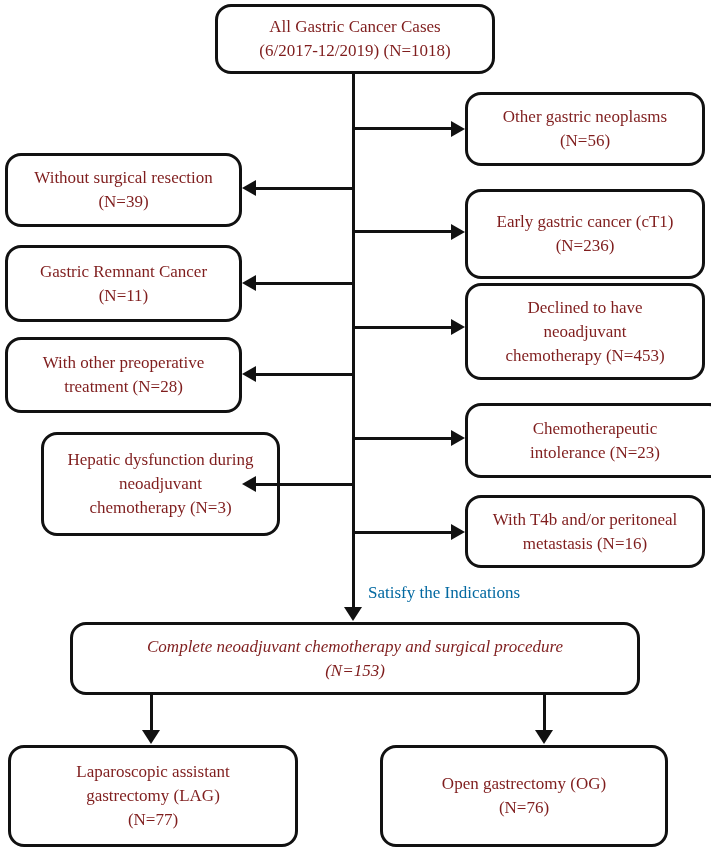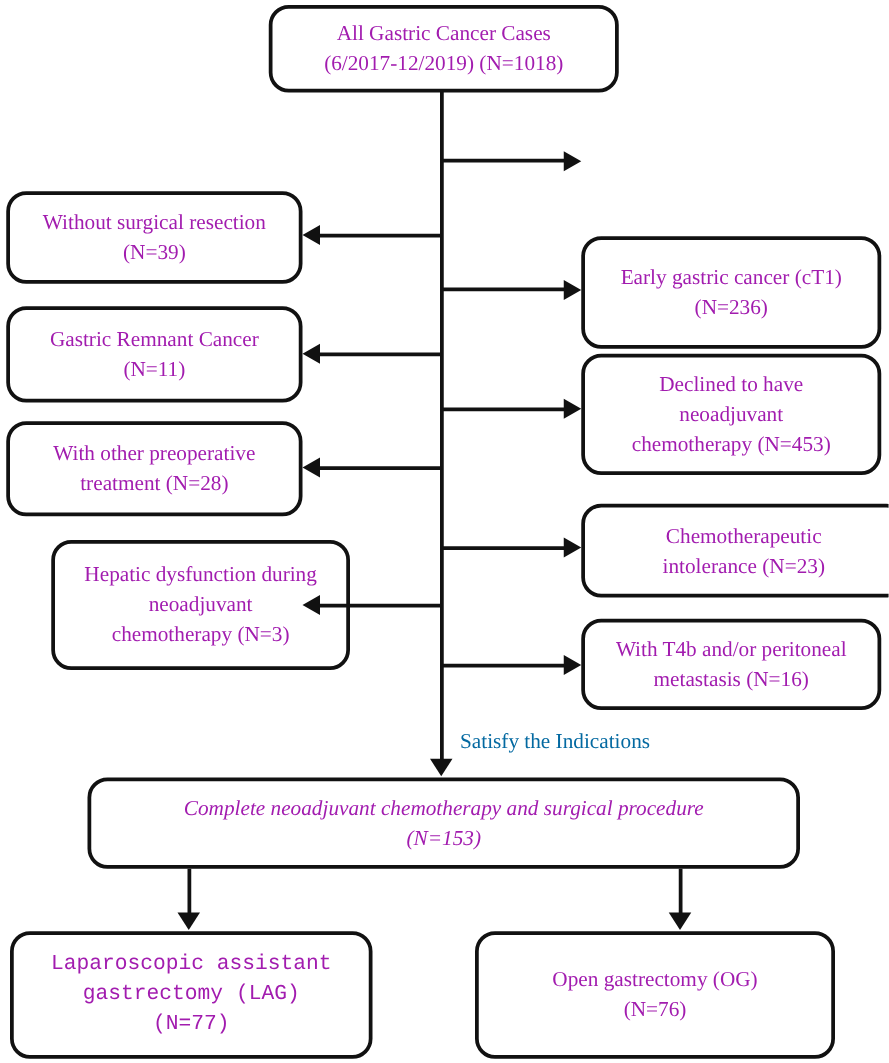--- a/index.html
+++ b/index.html
@@ -17,21 +17,21 @@
     border: 3px solid #111111;
     border-radius: 16px;
     background: #ffffff;
     display: flex;
     align-items: center;
     justify-content: center;
     text-align: center;
     white-space: pre-line;
     font-size: 17px;
     line-height: 24px;
-    color: #a21caf;
+    color: #7f1d1d;
     padding: 4px 8px;
   }
   .flow-label {
     position: absolute;
     font-size: 17px;
     color: #0369a1;
     white-space: nowrap;
   }
   .shaft-h { position: absolute; height: 3px; background: #111111; }
   .shaft-v { position: absolute; width: 3px; background: #111111; }
@@ -52,20 +52,22 @@
   }
 </style>
 </head>
 <body>
 
 <div id="stage">
 
   <div class="box" style="left:215px; top:4px; width:280px; height:70px;">All Gastric Cancer Cases
 (6/2017-12/2019) (N=1018)</div>
 
+  <div class="box" style="left:465px; top:92px; width:240px; height:74px;">Other gastric neoplasms
+(N=56)</div>
 
   <div class="box" style="left:465px; top:189px; width:240px; height:90px;">Early gastric cancer (cT1)
 (N=236)</div>
 
   <div class="box" style="left:465px; top:283px; width:240px; height:97px;">Declined to have
 neoadjuvant
 chemotherapy (N=453)</div>
 
   <div class="box" style="left:465px; top:403px; width:260px; height:75px;">Chemotherapeutic
 intolerance (N=23)</div>
@@ -82,21 +84,21 @@
   <div class="box" style="left:5px; top:337px; width:237px; height:76px;">With other preoperative
 treatment (N=28)</div>
 
   <div class="box" style="left:2px; top:432px; width:239px; height:104px;margin-left:39px;">Hepatic dysfunction during
 neoadjuvant
 chemotherapy (N=3)</div>
 
   <div class="box" style="left:70px; top:622px; width:570px; height:73px;font-style:italic;">Complete neoadjuvant chemotherapy and surgical procedure
 (N=153)</div>
 
-  <div class="box" style="left:8px; top:745px; width:290px; height:102px;font-family:Liberation Mono, monospace;">Laparoscopic assistant
+  <div class="box" style="left:8px; top:745px; width:290px; height:102px;">Laparoscopic assistant
 gastrectomy (LAG)
 (N=77)</div>
 
   <div class="box" style="left:380px; top:745px; width:288px; height:102px;">Open gastrectomy (OG)
 (N=76)</div>
 
   <div class="flow-label" style="left:368px; top:583px;">Satisfy the Indications</div>
 
   <div class="shaft-v" style="left:352px; top:73px; height:536px;"></div>
   <div class="tri-down" style="left:344px; top:607px;"></div>

